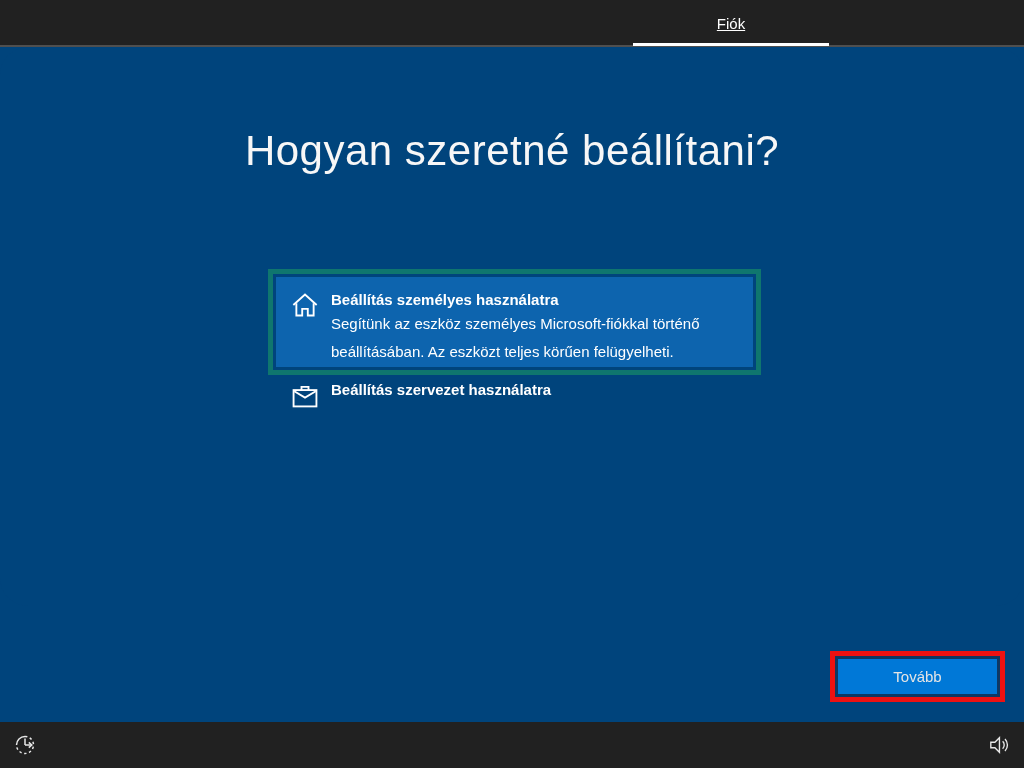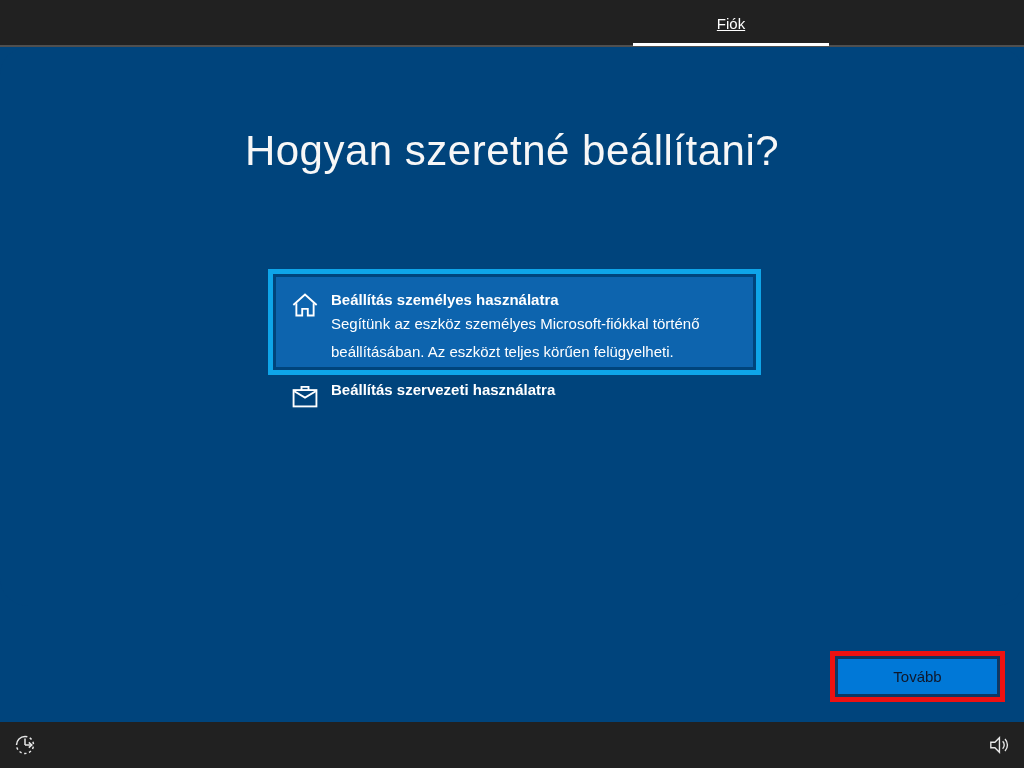--- a/index.html
+++ b/index.html
@@ -18,37 +18,37 @@
        color:#ffffff;font-size:15px;text-decoration:underline;}
   .tab-underline{position:absolute;bottom:0;left:0;width:100%;height:3px;background:#ffffff;z-index:2;}
 
   
   .content{position:absolute;top:47px;left:0;width:1024px;height:559px;background:#00447c;color:#ffffff;border-radius:28px;}
   .page-title{position:absolute;top:80px;left:0;width:100%;margin:0;
       text-align:center;font-size:42px;font-weight:300;color:#f7f7f7;letter-spacing:0.5px;}
 
   
   .opt-highlight{position:absolute;left:268px;top:222px;width:493px;height:106px;
-      box-sizing:border-box;border:5px solid #0ea5e9;padding:3px;}
+      box-sizing:border-box;border:5px solid #0f766e;padding:3px;}
   .option{display:flex;align-items:flex-start;}
   .option.selected{width:100%;height:100%;box-sizing:border-box;
       background:#0d64ae;padding:13px 12px 0 15px;cursor:pointer;}
   .option.plain{position:absolute;left:276px;top:333px;width:477px;
       box-sizing:border-box;padding:0 12px 0 15px;cursor:pointer;}
   .opt-icon{flex:0 0 28px;width:28px;margin-right:12px;}
   .option.selected .opt-icon{margin-top:2px;}
   .option.plain .opt-icon{margin-top:4px;}
   .opt-title{font-size:15px;font-weight:bold;line-height:20px;}
   .opt-desc{font-size:15px;line-height:28px;max-width:410px;}
 
   
   .next-highlight{position:absolute;left:830px;top:604px;width:175px;height:51px;
       box-sizing:border-box;border:5px solid #ee1111;padding:3px;background:#0e3863;}
   .next-button{display:block;width:100%;height:100%;border:none;
-      background:#0078d7;color:#0f172a;font-size:15px;
+      background:#0078d7;color:#e5e5e5;font-size:15px;
       font-family:"Liberation Sans","DejaVu Sans",sans-serif;cursor:pointer;}
 
   
   .bottombar{position:absolute;bottom:0;left:0;width:1024px;height:46px;background:#212121;}
   .ease-btn{position:absolute;left:13px;top:11px;width:24px;height:24px;cursor:pointer;}
   .volume-btn{position:absolute;right:14px;top:13px;width:22px;height:20px;cursor:pointer;}
 
   svg{display:block;}
 </style>
 </head>
@@ -85,21 +85,21 @@
 
     <div class="option plain">
       <span class="opt-icon">
         <svg width="28" height="25" viewBox="0 0 24 21" fill="none" stroke="#ffffff" stroke-width="1.6">
           <path d="M9 5 V2.3 H15 V5"></path>
           <rect x="2.2" y="5" width="19.6" height="14"></rect>
           <path d="M2.8 6 L12 11.4 L21.2 6"></path>
         </svg>
       </span>
       <div class="opt-text">
-        <div class="opt-title">Beállítás szervezeti használatra</div>
+        <div class="opt-title">Beállítás szervezet használatra</div>
       </div>
     </div>
 
     <div class="next-highlight">
       <button class="next-button">Tovább</button>
     </div>
 
   </main>
 
   <footer class="bottombar">

